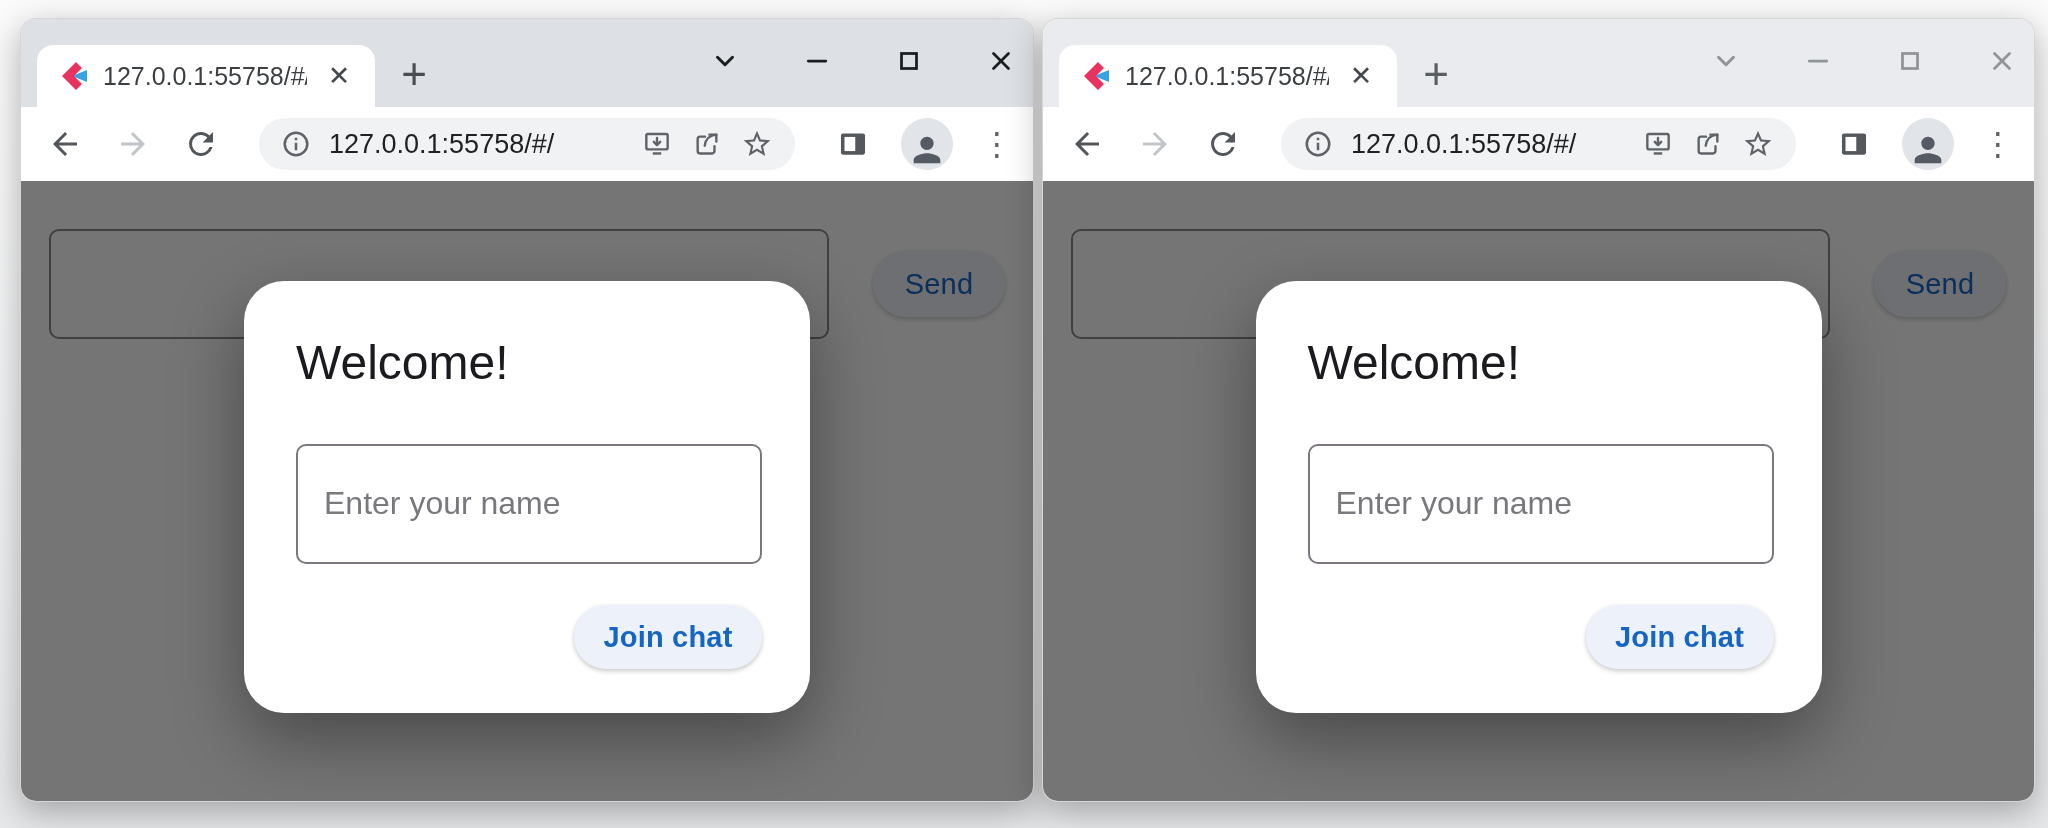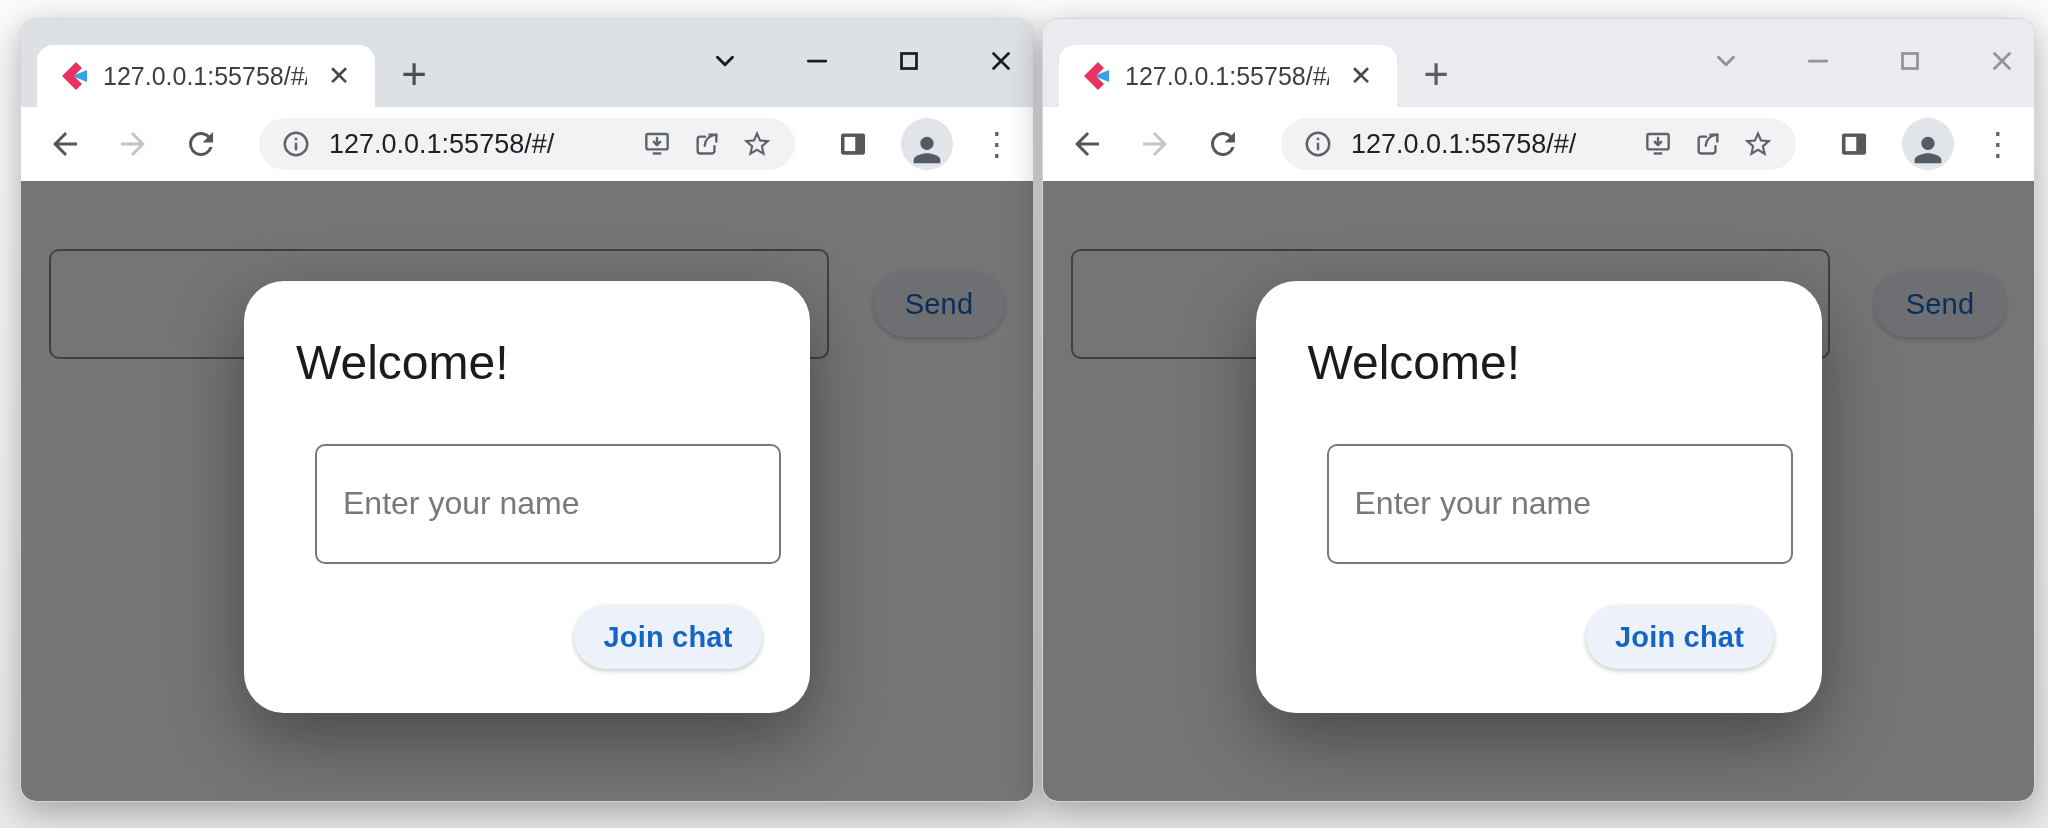--- a/index.html
+++ b/index.html
@@ -45,39 +45,39 @@
   .icon-fill { fill:#53565a; }
   .icon-fill.disabled { fill:#c2c6cb; }
   .omnibox { flex:1; height:52px; border-radius:26px; background:#f0f2f4; display:flex; align-items:center;
              padding:0 22px; gap:18px; margin:0 10px; min-width:0; }
   .url-text { flex:1; font-size:27px; color:#202124; white-space:nowrap; overflow:hidden; }
   .avatar { width:52px; height:52px; border-radius:50%; background:#e1e4e8; display:flex; align-items:flex-end; justify-content:center; overflow:hidden; flex:none; }
   .dots { font-size:32px; color:#5f6368; letter-spacing:0; line-height:1; width:28px; text-align:center; flex:none; }
 
   
   .content { position:relative; flex:1; background:#fff; overflow:hidden; }
-  .chat-row { display:flex; padding:48px 28px 0 28px; gap:44px; align-items:flex-start;margin-top:20px; }
+  .chat-row { display:flex; padding:48px 28px 0 28px; gap:44px; align-items:flex-start; }
   .msg-box { flex:1; height:110px; border:2px solid #8a8c8f; border-radius:10px; background:transparent;
              resize:none; outline:none; font-family:inherit; font-size:30px; padding:14px 20px; color:#202124; }
   .pill-btn { border:none; border-radius:999px; background:#edf1f9; color:#1566c4;
               font-family:inherit; font-size:29px; font-weight:500; letter-spacing:.2px;
               display:flex; align-items:center; justify-content:center;
               box-shadow:0 2px 5px rgba(0,0,0,0.22); cursor:pointer; }
   .send-btn { width:132px; height:66px; margin-top:22px; flex:none; }
   .scrim { position:absolute; inset:0; background:rgba(0,0,0,0.54); }
 
   
   .dialog { position:absolute; left:50%; top:100px; transform:translateX(-50%);
             width:566px; height:432px; background:#fff; border-radius:40px;
             box-shadow:0 26px 70px rgba(0,0,0,0.38);
             padding:56px 48px 44px 52px; display:flex; flex-direction:column; }
   .dialog-title { font-size:48px; color:#1b1a1e; font-weight:400; line-height:1.1; }
   .name-field { margin-top:54px; height:120px; border:2px solid #7c777f; border-radius:10px;
                 width:100%; font-family:inherit; font-size:32px; color:#202124;
-                padding:0 26px; outline:none; background:#fff;margin-left:19px; }
+                padding:0 26px; outline:none; background:#fff; }
   .name-field::placeholder { color:#7a777d; opacity:1; }
   .join-btn { margin-top:auto; align-self:flex-end; width:188px; height:64px;font-weight:bold; }
 </style>
 </head>
 <body>
 
 <div class="window left">
 
     <div class="titlebar">
       <div class="tab">

